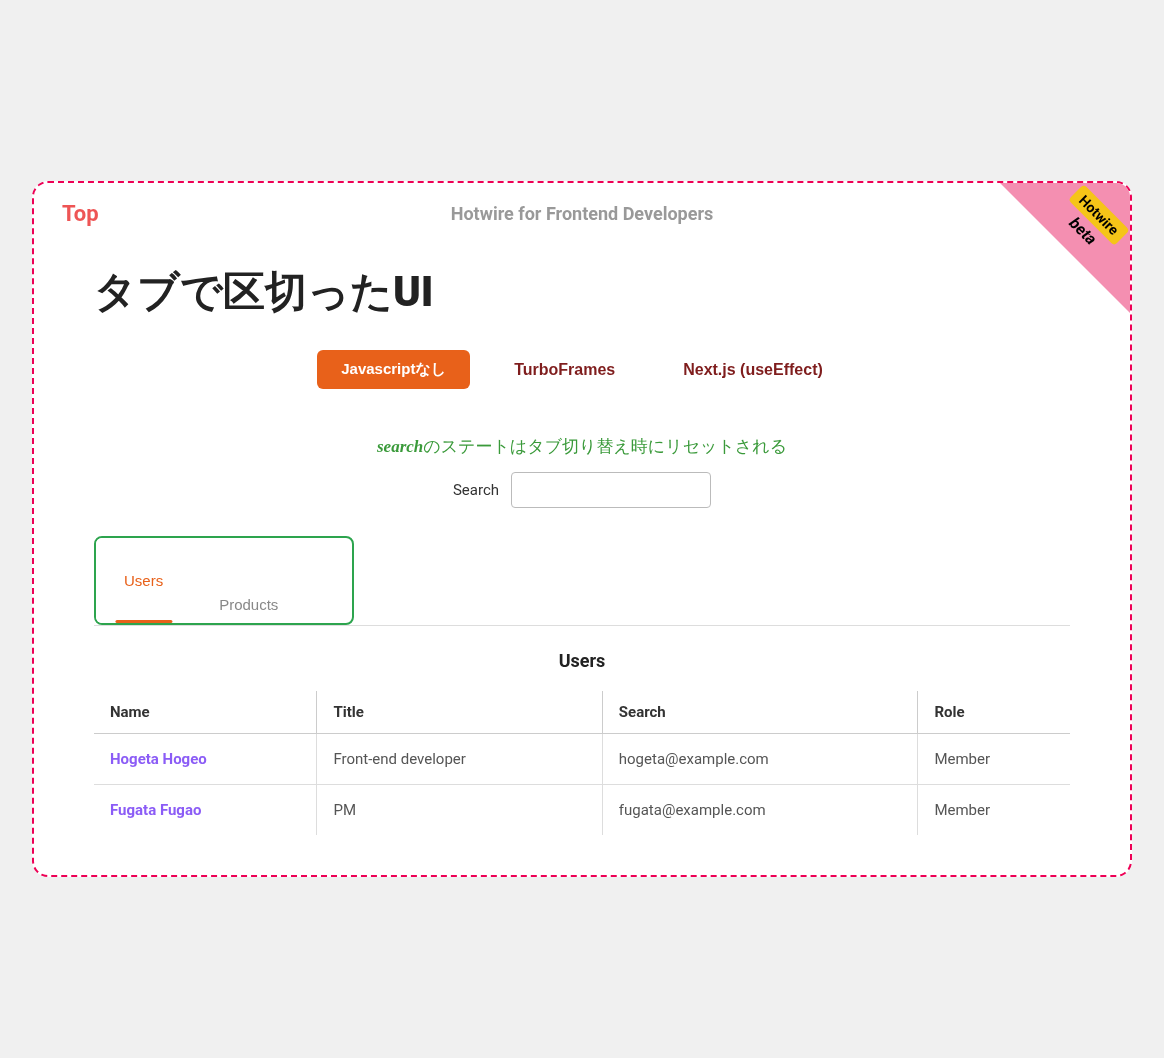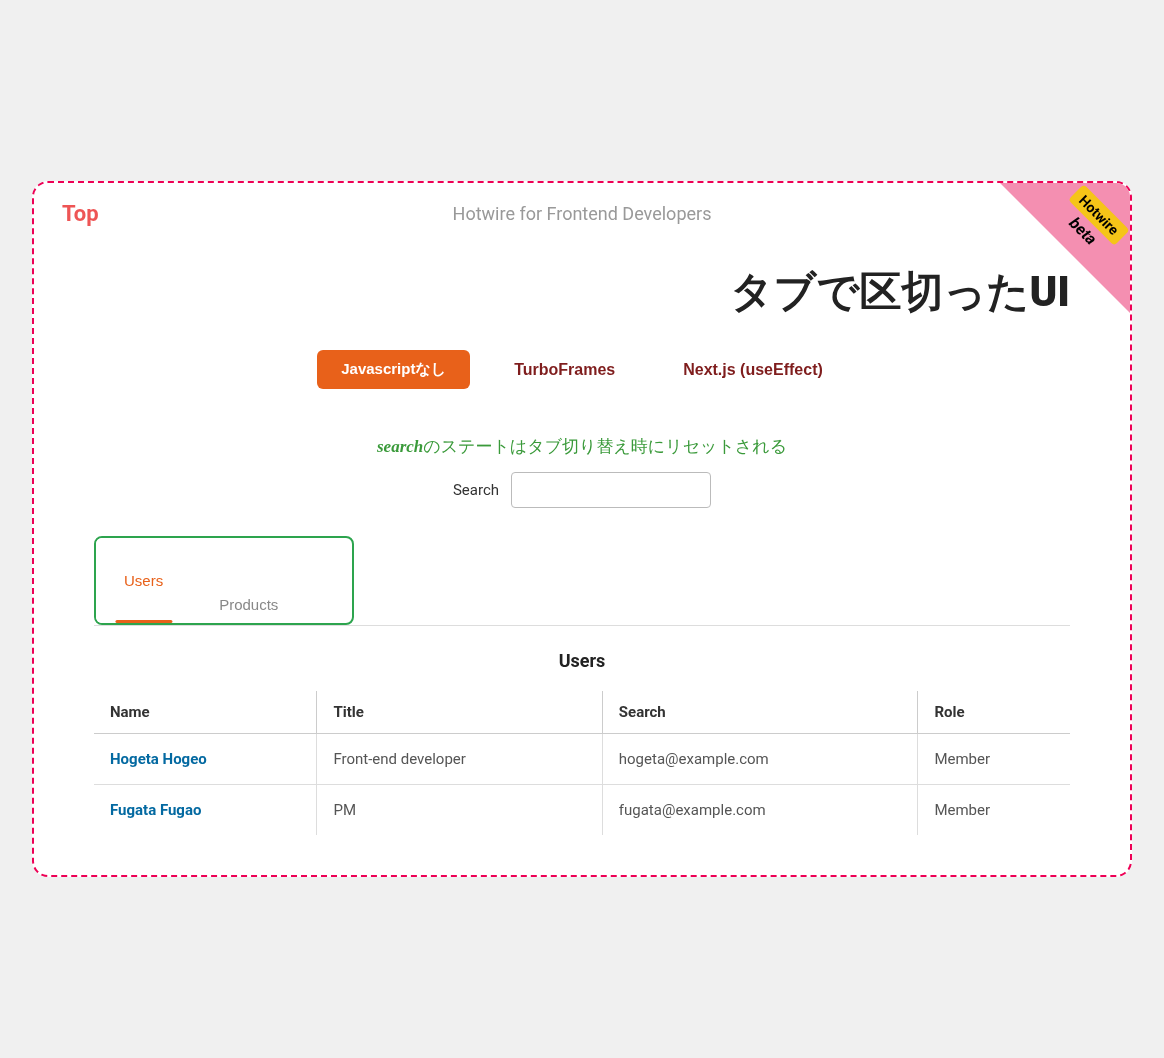--- a/index.html
+++ b/index.html
@@ -81,31 +81,31 @@
       font-weight: bold;
       text-decoration: none;
       cursor: pointer;
     }
     .header-title {
       position: absolute;
       left: 50%;
       transform: translateX(-50%);
       color: #999;
       font-size: 18px;
-      font-weight: 400;
+      font-weight: 700;
       white-space: nowrap;
     }
 
     
     .main-content {
       padding: 20px 60px 40px;
     }
 
     .page-heading {
-      text-align: right;
+      text-align: left;
       font-size: 42px;
       font-weight: 900;
       color: #222;
       margin-bottom: 30px;
     }
 
     
     .tab-buttons {
       display: flex;
       justify-content: center;
@@ -240,21 +240,21 @@
       border-right: none;
     }
     .users-table tbody td {
       padding: 16px 16px;
       border-bottom: 1px solid #ddd;
       border-right: 1px solid #ddd;
       color: #555;
     }
     .users-table tbody td:first-child {
       font-weight: 700;
-      color: #0369a1;
+      color: #8b5cf6;
     }
     .users-table tbody td:last-child {
       border-right: none;
     }
     .users-table tbody tr:last-child td {
       border-bottom: none;
     }
   </style>
 </head>
 <body>

